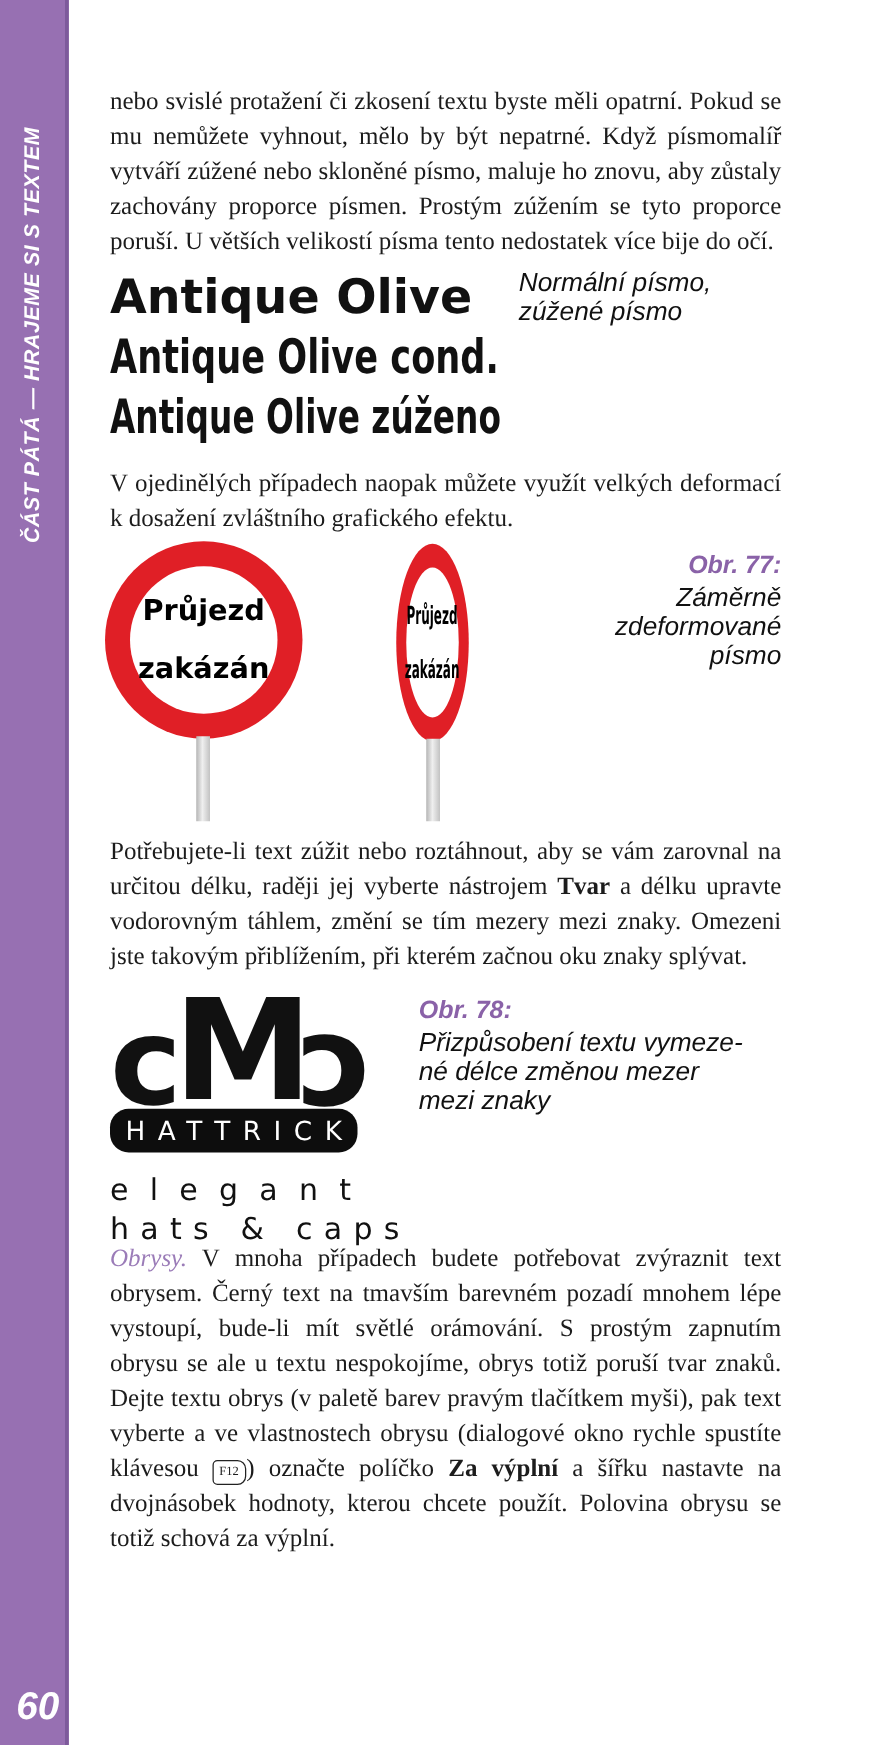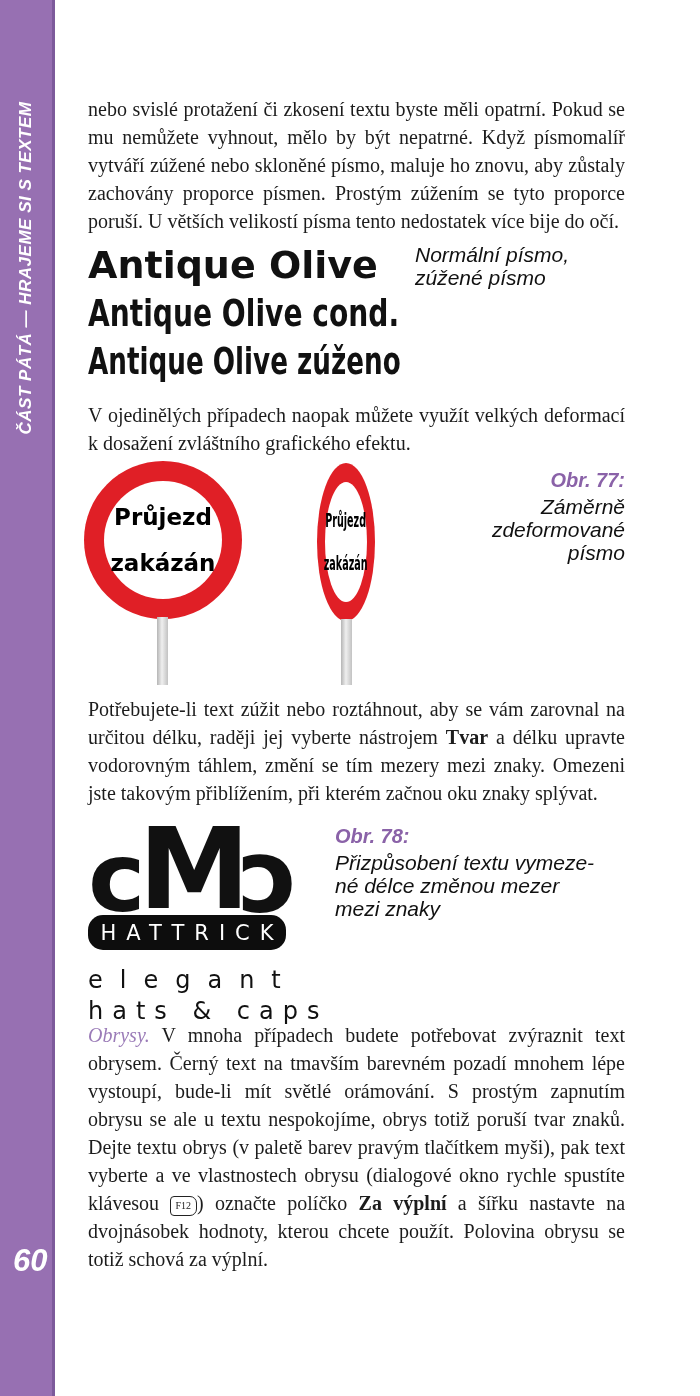--- a/index.html
+++ b/index.html
@@ -6,26 +6,26 @@
   .page{position:relative;width:700px;height:1396px;background:#ffffff;overflow:hidden;
         font-family:"Liberation Serif",serif;color:#1c1c1c;}
 
   
   .sidebar{position:absolute;left:0;top:0;width:52px;height:1396px;
            background:#9770b2;border-right:3px solid #7d5a9b;}
   .sidebar-title{position:absolute;left:26px;top:268px;
            transform:translate(-50%,-50%) rotate(-90deg);white-space:nowrap;
            font-family:"Liberation Sans",sans-serif;font-style:italic;font-weight:bold;
            font-size:17px;letter-spacing:.5px;color:#ffffff;}
-  .page-number{position:absolute;left:13px;top:1243px;
+  .page-number{position:absolute;left:13px;top:1347px;
            font-family:"Liberation Sans",sans-serif;font-style:italic;font-weight:bold;
            font-size:31px;color:#ffffff;}
 
   
-  .content{position:absolute;left:88px;top:0;width:537px;padding-top:95px;}
+  .content{position:absolute;left:88px;top:0;width:537px;padding-top:67px;}
   .para{font-size:20px;line-height:28px;text-align:justify;margin:0;}
   .b{font-weight:bold;}
   .lead-word{font-style:italic;color:#9b7cb8;}
   .keycap{display:inline-block;font-family:Liberation Serif, serif;font-size:10px;
           line-height:17px;border:1.5px solid #222;border-radius:4px 7px 7px 4px;
           padding:0 5px 1px 4px;vertical-align:1px;}
 
   
   .fig76{position:relative;height:150px;margin-top:6px;}
   .sample{font-family:"DejaVu Sans",sans-serif;font-weight:bold;font-size:38px;

